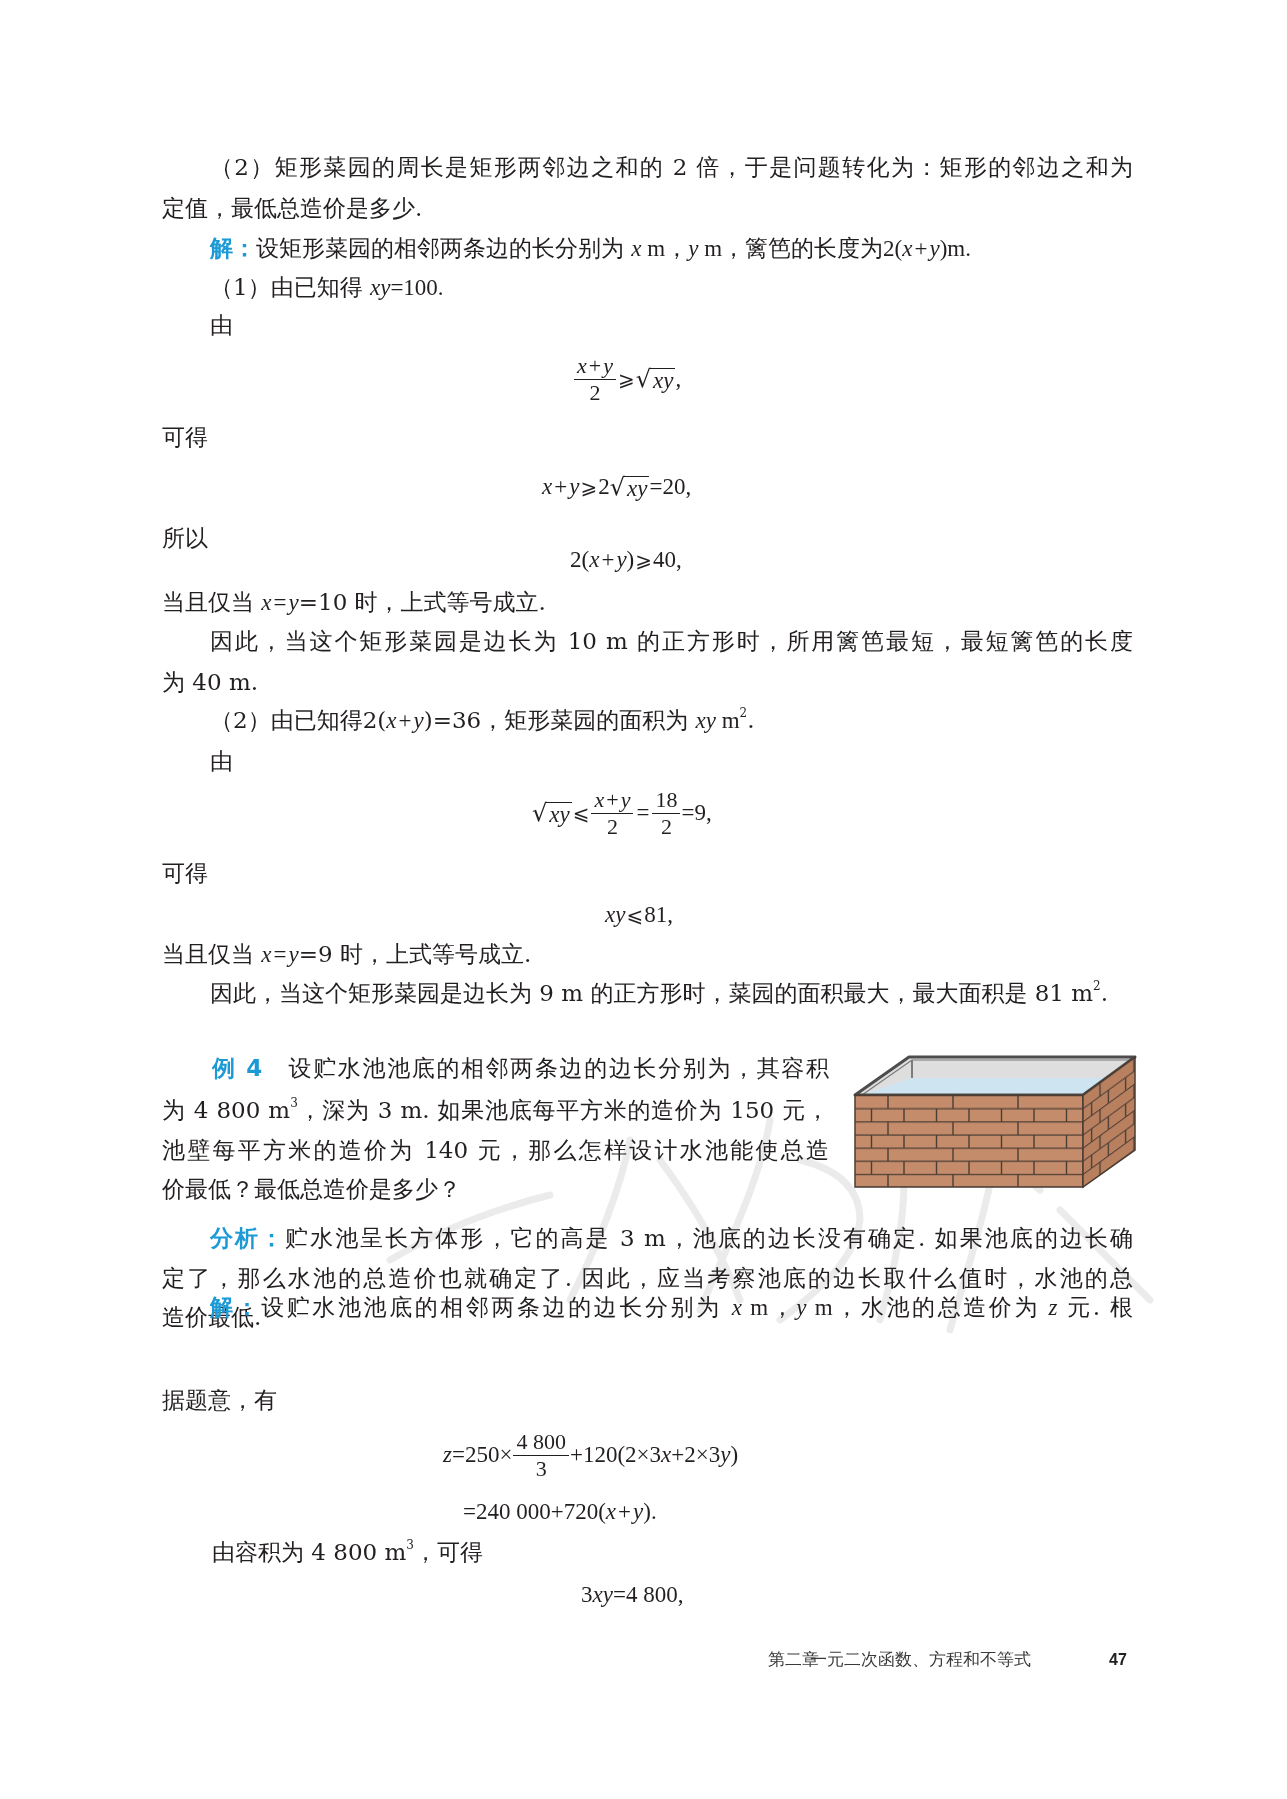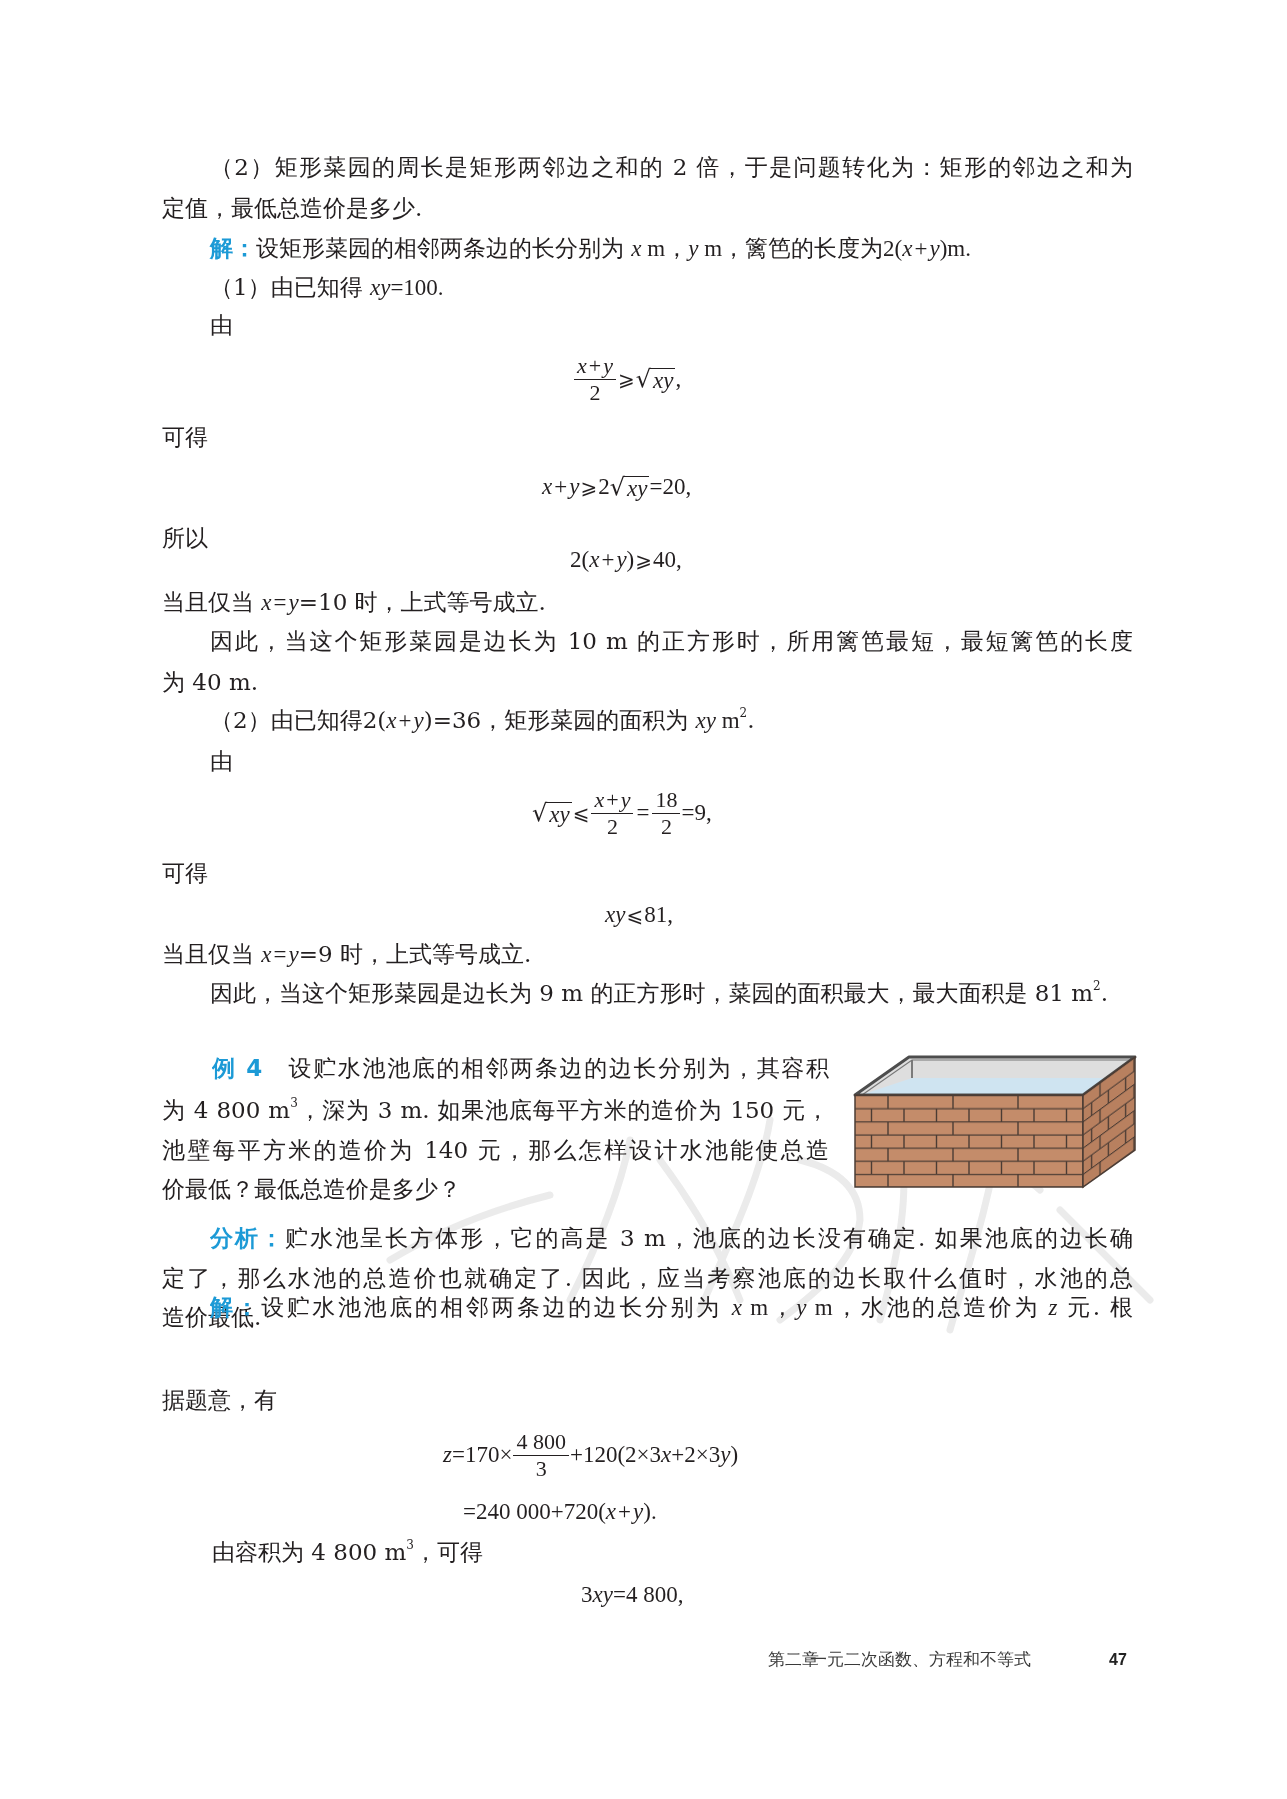--- a/index.html
+++ b/index.html
@@ -161,21 +161,21 @@
 
 <div class="ln jl" style="top:1223px;left:210px;width:923px"><span class="blue">分析：</span><span>贮水池呈长方体形，它的高是 3 m，池底的边长没有确定. 如果池底的边长确</span></div>
 <div class="ln jl" style="top:1263px;left:162px;width:971px">定了，那么水池的总造价也就确定了. 因此，应当考察池底的边长取什么值时，水池的总</div>
 <div class="ln" style="top:1302px;left:162px">造价最低.</div>
 
 <div class="ln jl" style="top:1292px;left:210px;width:923px"><span class="blue">解：</span><span>设贮水池池底的相邻两条边的边长分别为 </span><span class="i">x</span><span class="m"> m，</span><span class="i">y</span><span class="m"> m，水池的总造价为 </span><span class="i">z</span><span> 元. 根</span></div>
 <div class="ln" style="top:1385px;left:162px">据题意，有</div>
 
 <div class="fm" style="top:1425px;left:443px;height:60px">
     <span class="i">z</span>
-    <span> =170×</span>
+    <span> =250×</span>
     <span class="frac">
       <span class="n">4 800</span>
       <span class="d">3</span>
     </span>
     <span>+120(2×3</span>
     <span class="i">x</span>
     <span>+2×3</span>
     <span class="i">y</span>
     <span>)</span>
   </div>

